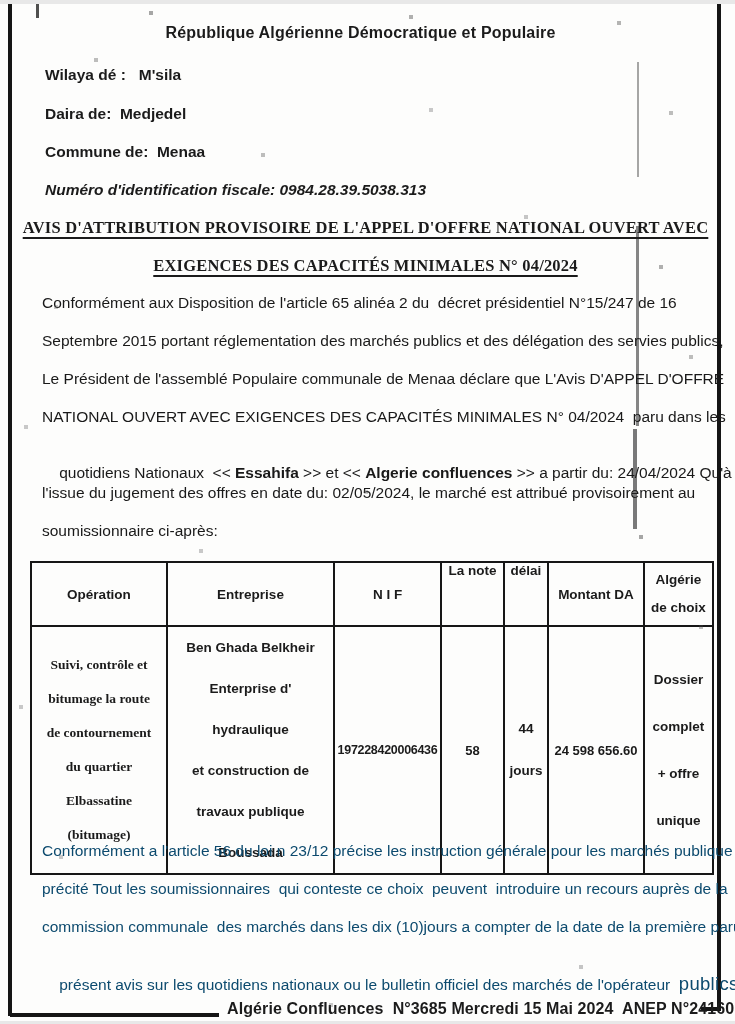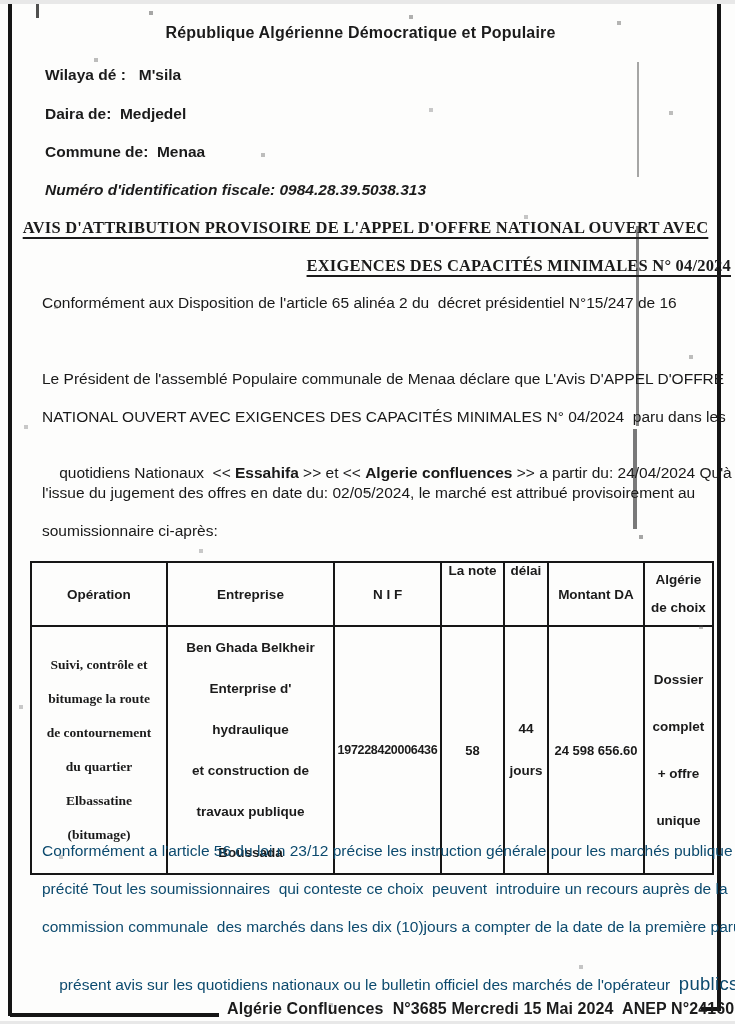--- a/index.html
+++ b/index.html
@@ -70,23 +70,24 @@
   <div class="border" style="left:701px;top:1003px;width:20px;height:4px;"></div>
   <div class="border" style="left:36px;top:0;width:3px;height:14px;opacity:.75;"></div>
 
   <div class="abs republic pre">République Algérienne Démocratique et Populaire</div>
   <div class="abs admin-line pre" style="top:62px;">Wilaya dé :   M'sila</div>
   <div class="abs admin-line pre" style="top:101px;">Daira de:  Medjedel</div>
   <div class="abs admin-line pre" style="top:139px;">Commune de:  Menaa</div>
   <div class="abs admin-line pre" style="top:177px;font-style:italic;">Numéro d'identification fiscale: 0984.28.39.5038.313</div>
 
   <div class="abs title-line pre" style="top:214px;">AVIS D'ATTRIBUTION PROVISOIRE DE L'APPEL D'OFFRE NATIONAL OUVERT AVEC</div>
-  <div class="abs title-line pre" style="top:252px;text-align:right;">EXIGENCES DES CAPACITÉS MINIMALES N° 04/2024</div>
+  <div class="abs title-line pre" style="top:252px;">EXIGENCES DES CAPACITÉS MINIMALES N° 04/2024</div>
 
   <div class="abs para-line pre" style="top:290px;">Conformément aux Disposition de l'article 65 alinéa 2 du  décret présidentiel N°15/247 de 16</div>
+  <div class="abs para-line pre" style="top:328px;">Septembre 2015 portant réglementation des marchés publics et des délégation des servies publics,</div>
   <div class="abs para-line pre" style="top:366px;">Le Président de l'assemblé Populaire communale de Menaa déclare que L'Avis D'APPEL D'OFFRE</div>
   <div class="abs para-line pre" style="top:404px;">NATIONAL OUVERT AVEC EXIGENCES DES CAPACITÉS MINIMALES N° 04/2024  paru dans les</div>
   <div class="abs para-line pre" style="top:442px;">
     <span class="pre">quotidiens Nationaux  &lt;&lt; </span><span class="pre b">Essahifa</span><span class="pre"> &gt;&gt; et &lt;&lt; </span><span class="pre b">Algerie confluences</span><span class="pre"> &gt;&gt; a partir du: 24/04/2024 Qu'à</span>
   </div>
   <div class="abs para-line pre" style="top:480px;">l'issue du jugement des offres en date du: 02/05/2024, le marché est attribué provisoirement au</div>
   <div class="abs para-line pre" style="top:518px;">soumissionnaire ci-après:</div>
 
   <table class="award-table">
     <colgroup>

